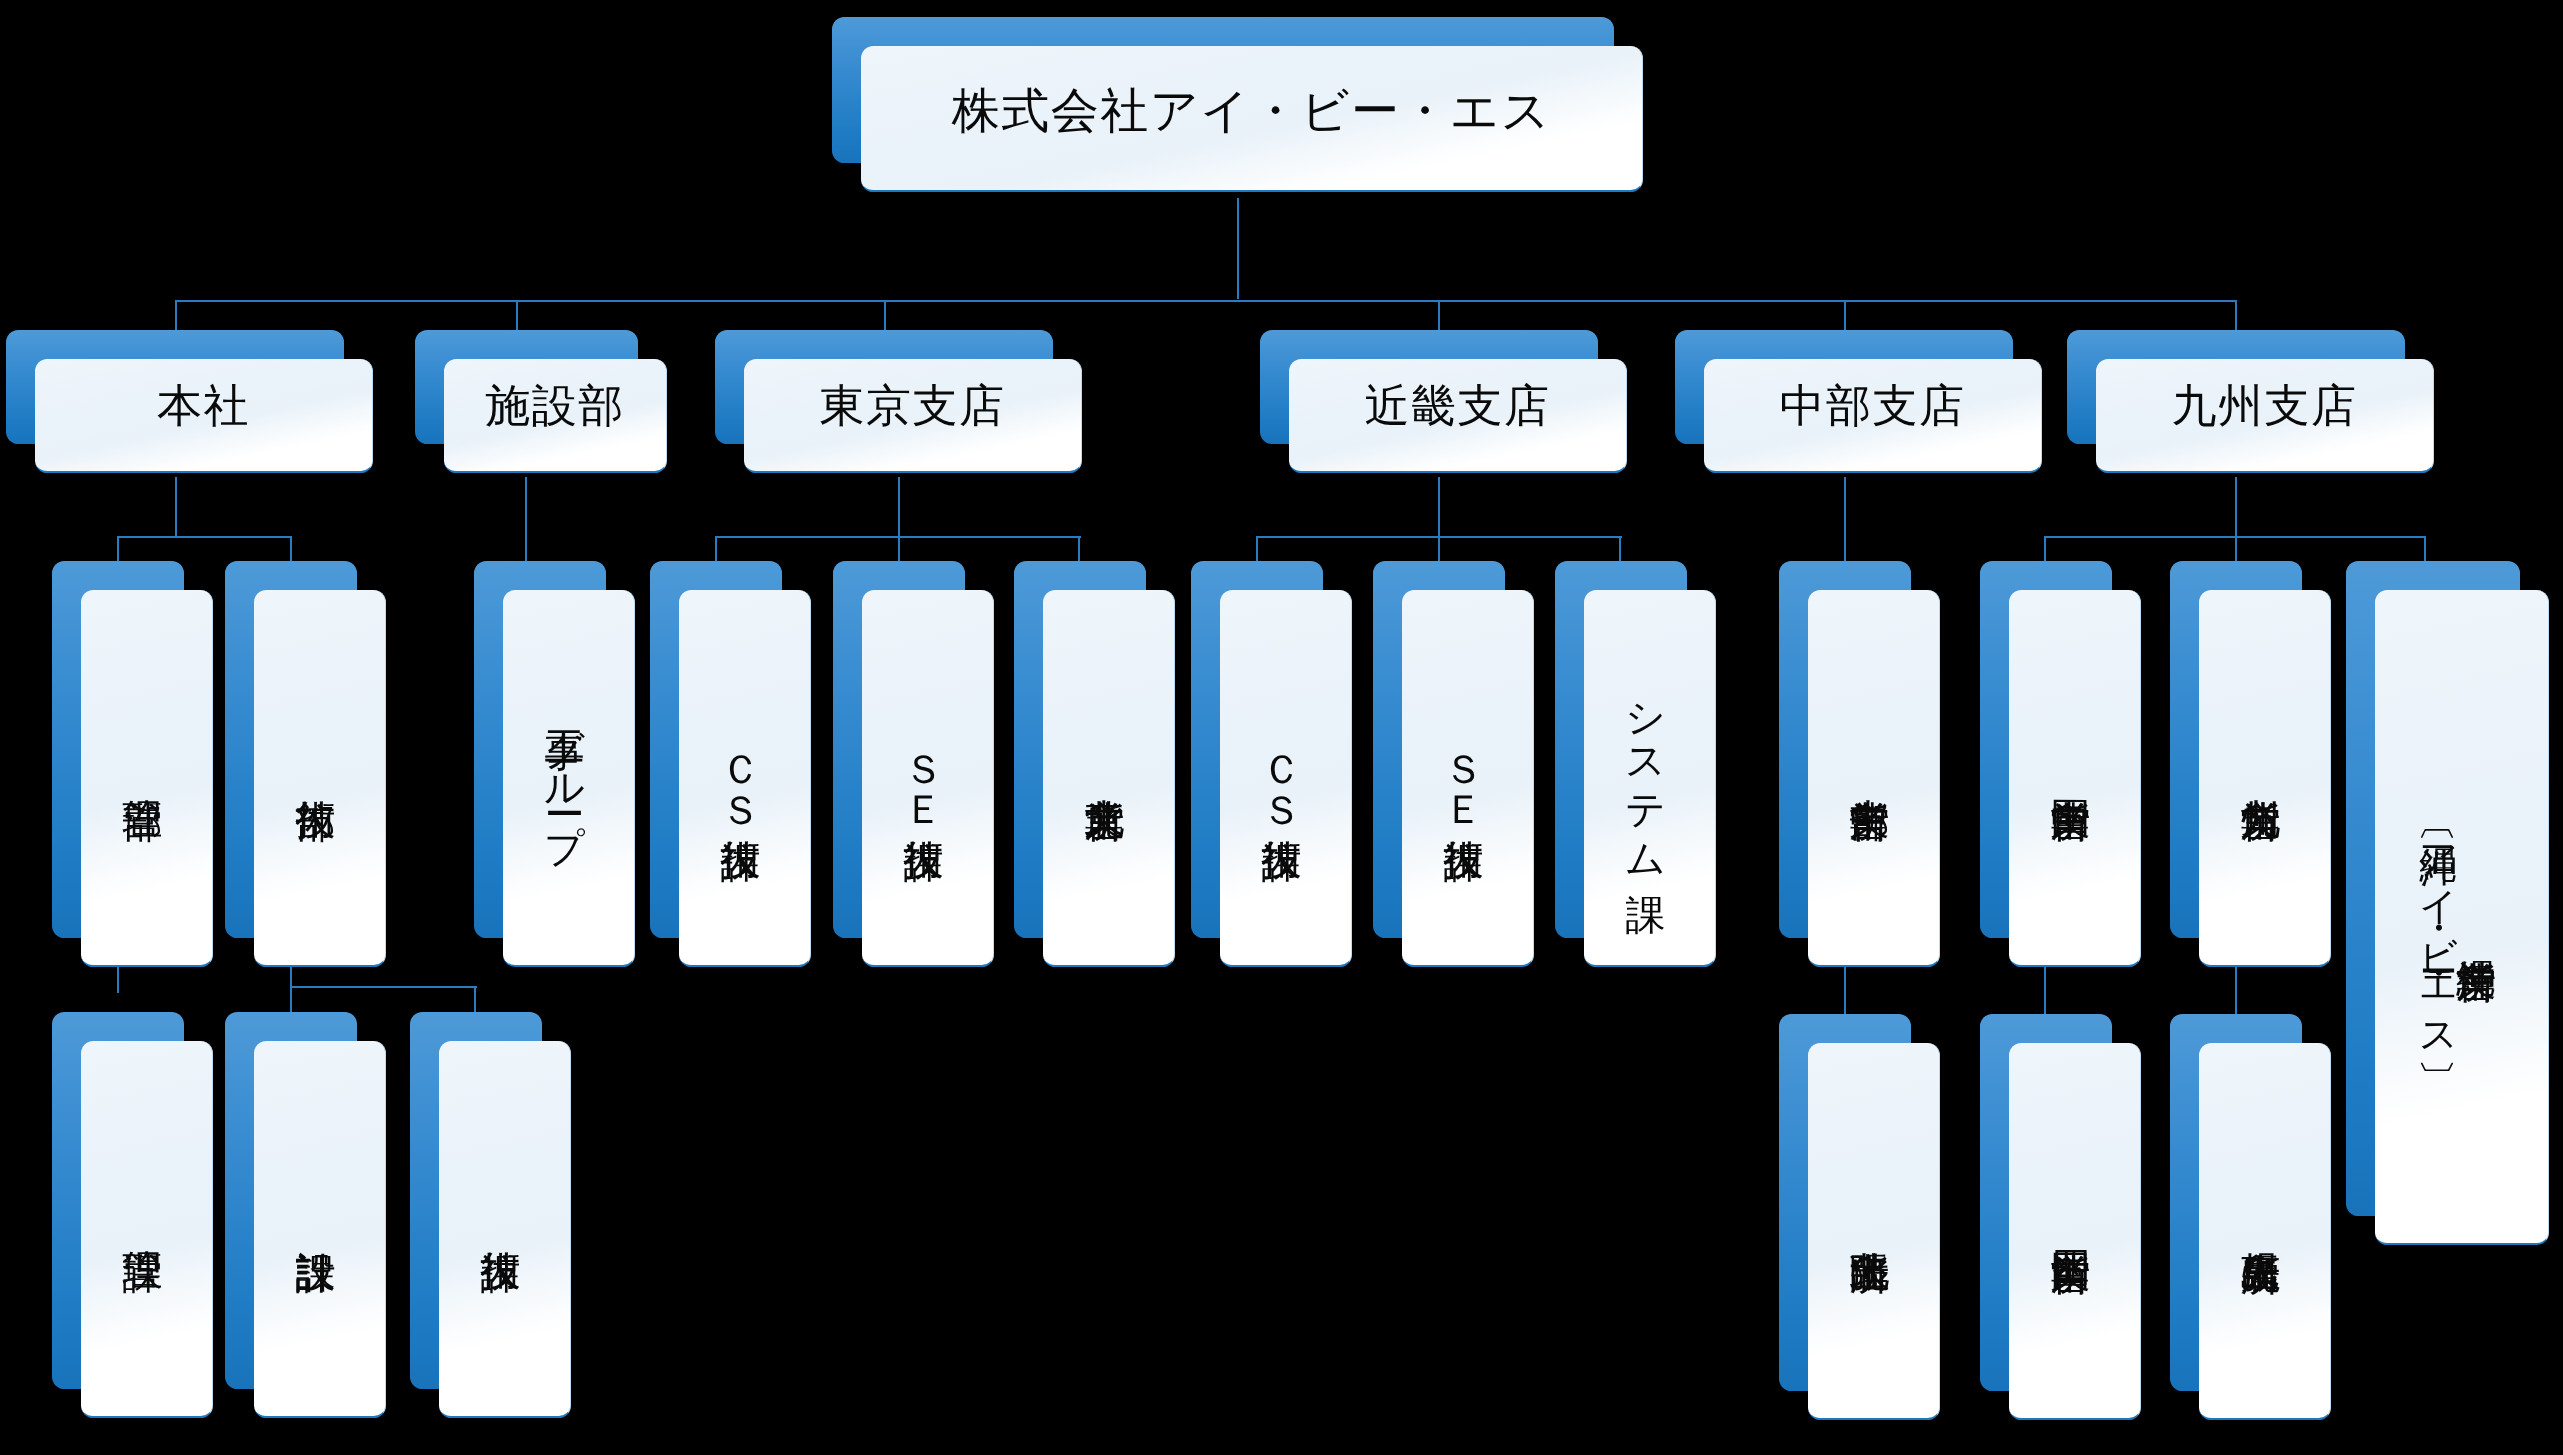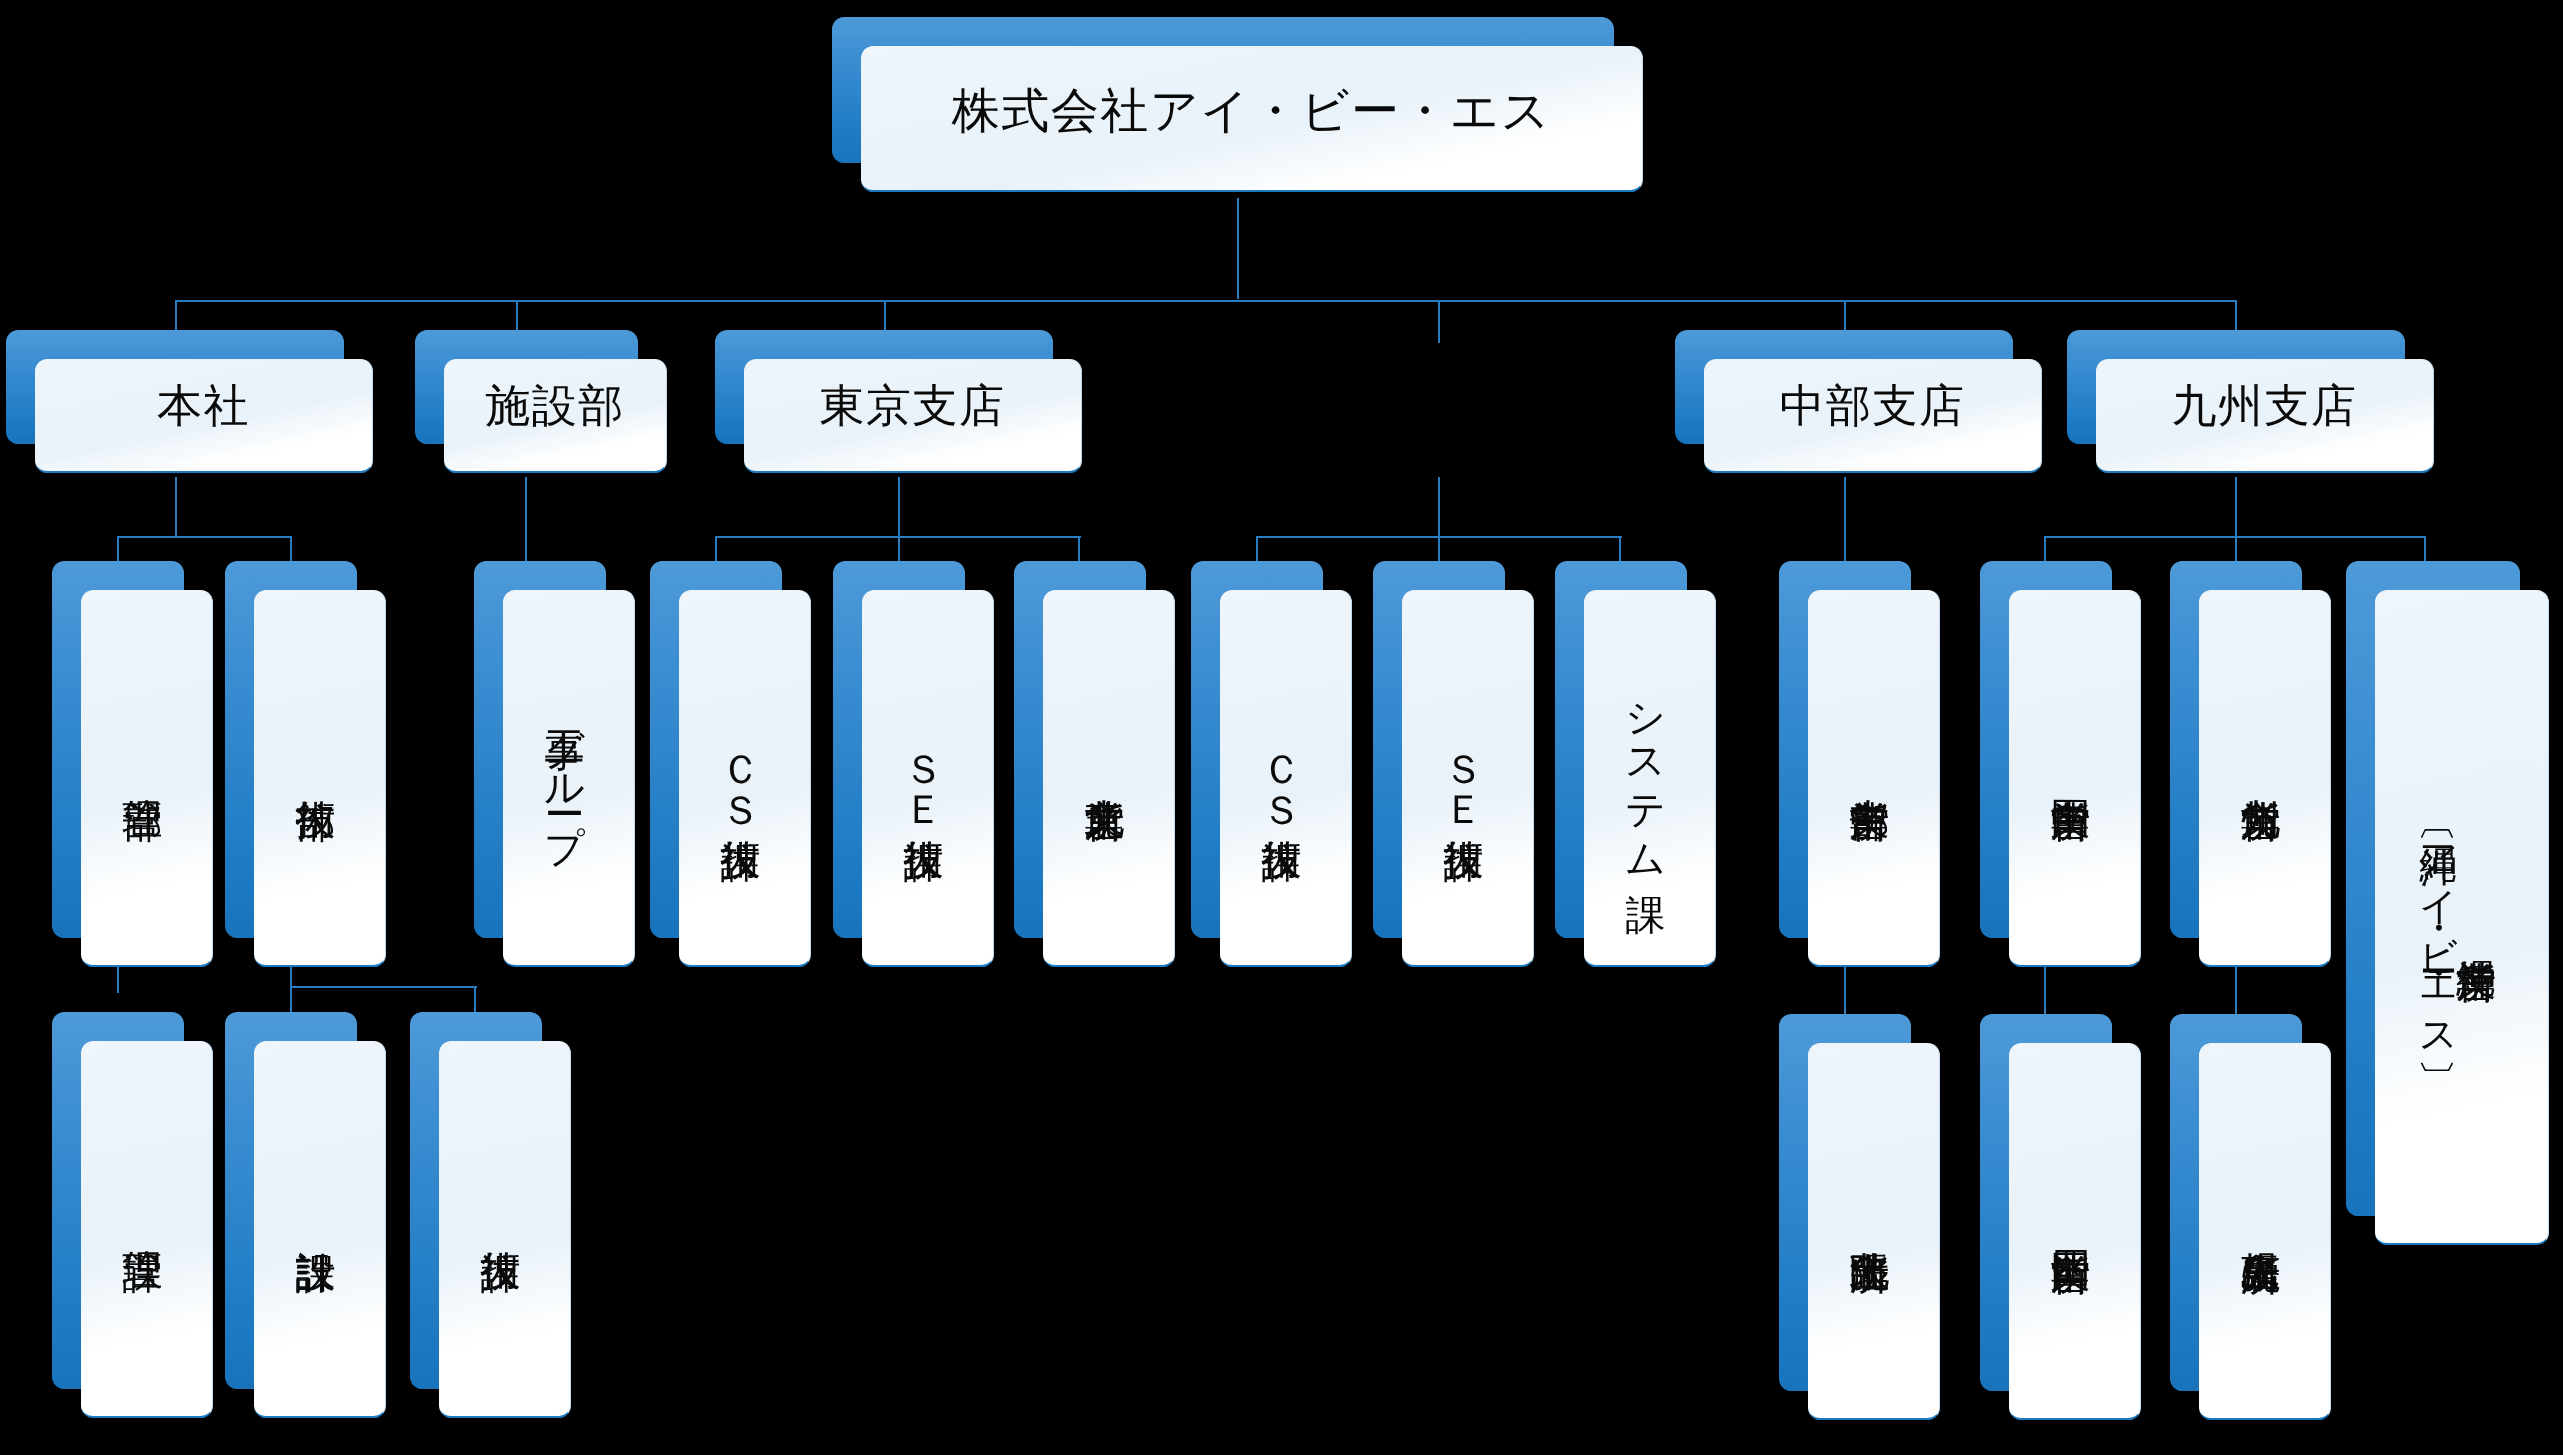--- a/index.html
+++ b/index.html
@@ -175,20 +175,26 @@
     </div>
   </div>
 
   <div class="node" style="left:715px; top:330px; width:338px; height:114px;">
     <div class="plate"></div>
     <div class="card">
       <span class="label-h">東京支店</span>
     </div>
   </div>
 
+  <div class="node" style="left:1260px; top:330px; width:338px; height:114px;">
+    <div class="plate"></div>
+    <div class="card">
+      <span class="label-h">近畿支店</span>
+    </div>
+  </div>
 
   <div class="node" style="left:2067px; top:330px; width:338px; height:114px;">
     <div class="plate"></div>
     <div class="card">
       <span class="label-h">九州支店</span>
     </div>
   </div>
 
   <div class="node" style="left:1675px; top:330px; width:338px; height:114px;">
     <div class="plate"></div>

